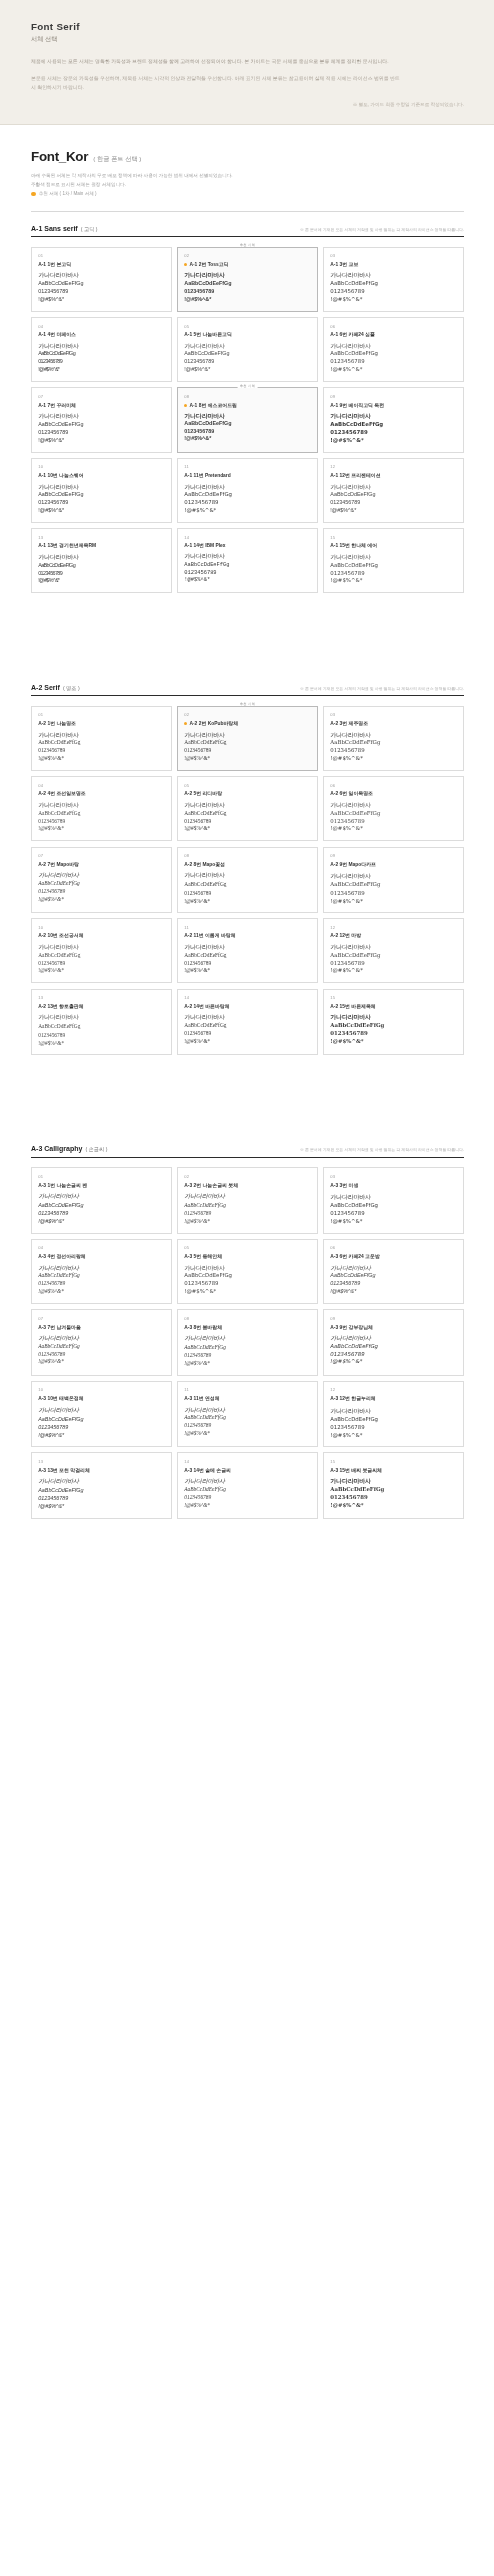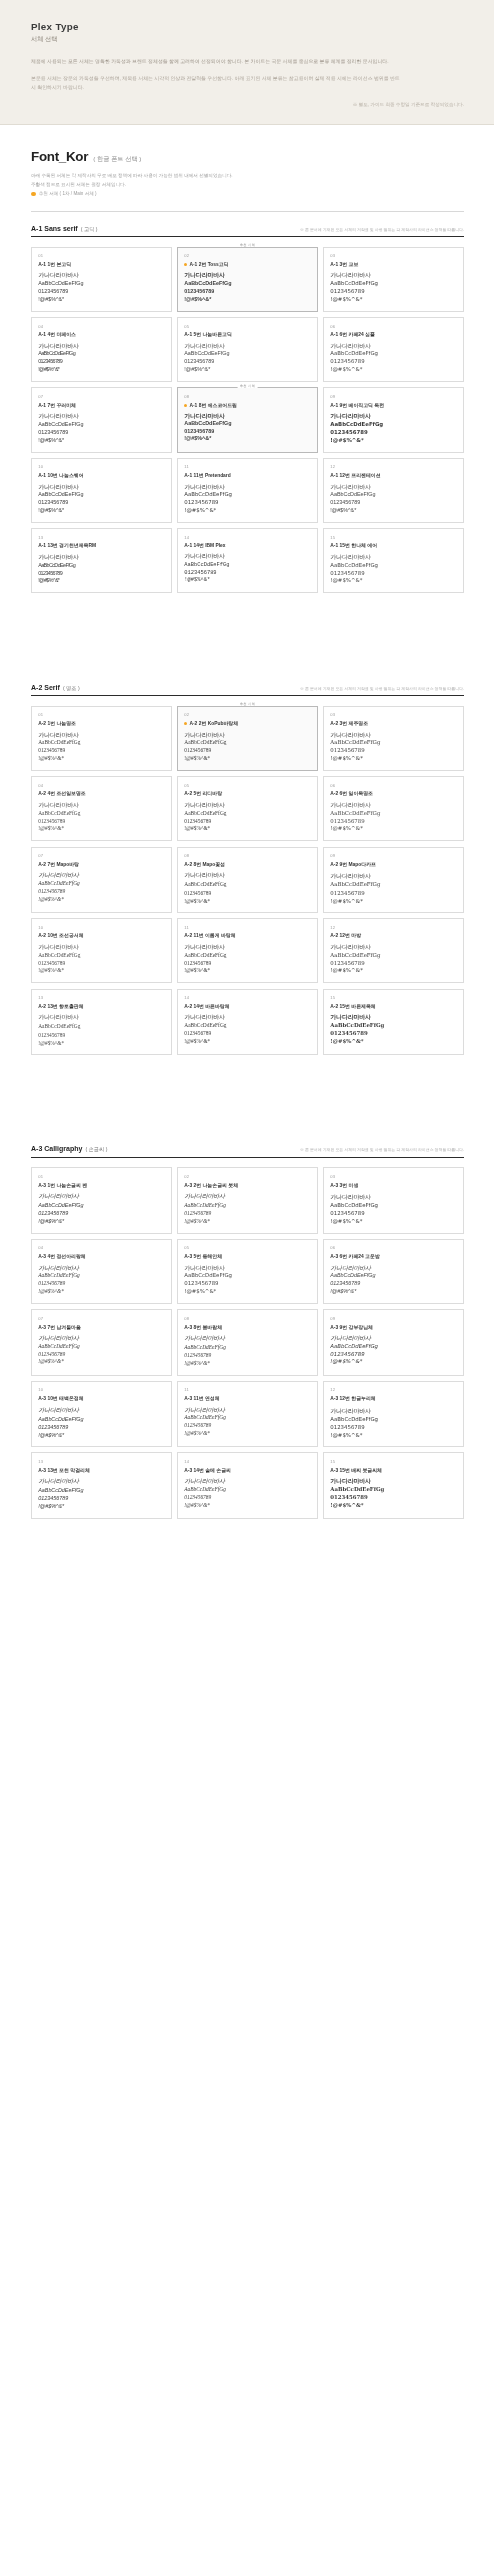--- a/index.html
+++ b/index.html
@@ -147,21 +147,21 @@
     letter-spacing: 0.3px; white-space: nowrap;
   }
 
   .spacer-lg { height: 77px; }
   .spacer-md { height: 57px; }
 </style>
 </head>
 <body>
 
 <div class="header">
-  <div class="header-title">Plex Type</div>
+  <div class="header-title">Font Serif</div>
   <div class="header-sub">서체 선택</div>
   <div class="header-p">제품에 사용되는 모든 서체는 명확한 가독성과 브랜드 정체성을 함께 고려하여 선정되어야 합니다. 본 가이드는 국문 서체를 중심으로 분류 체계를 정리한 문서입니다.</div>
   <div class="header-p2">본문용 서체는 장문의 가독성을 우선하며, 제목용 서체는 시각적 인상과 전달력을 우선합니다. 아래 표기된 서체 분류는 참고용이며 실제 적용 시에는 라이선스 범위를 반드시 확인하시기 바랍니다.</div>
   <div class="header-note">※ 별도, 가이드 최종 수정일 기준으로 작성되었습니다.</div>
 </div>
 
 <div class="titleblock">
   <div class="bigtitle">
     <span>Font_Kor</span><span class="sub">( 한글 폰트 선택 )</span>
   </div>

